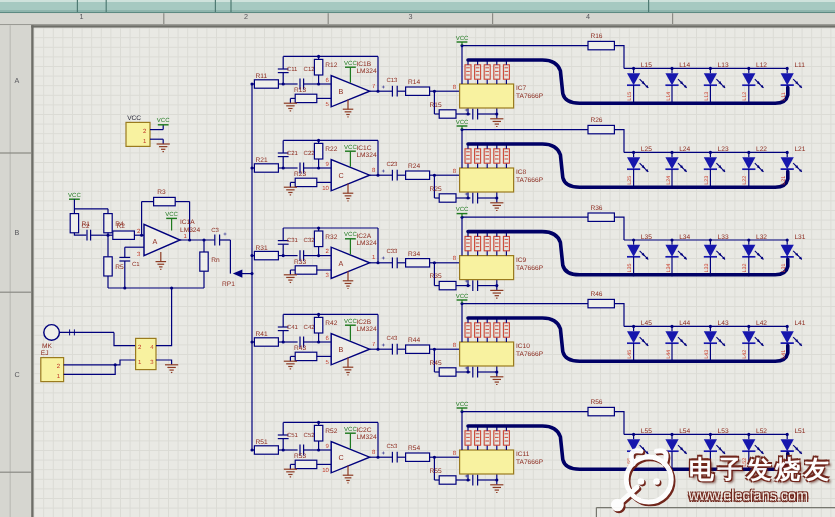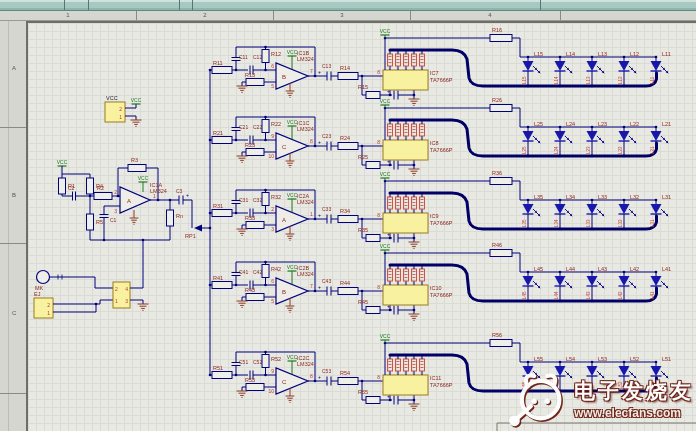--- a/index.html
+++ b/index.html
@@ -27,21 +27,21 @@
                      linear-gradient(to bottom,#dbdbd5 1px,transparent 1px);
     background-size:8px 8px;
     border-left:2px solid #6e6e68;border-top:2px solid #6e6e68;}
   svg.canvas{position:absolute;left:0;top:0;}
   svg.canvas text{font-family:"Liberation Sans",sans-serif;}
   
   .watermark{position:absolute;right:2px;bottom:2px;display:flex;align-items:center;gap:4px;opacity:.95;}
   .wm-text{display:flex;flex-direction:column;align-items:flex-start;}
   .wm-cn{font-size:21px;font-weight:bold;letter-spacing:3px;color:#ffffff;
     text-shadow:1px 1px 0 #6b1d12,-1px -1px 0 #6b1d12,1px -1px 0 #6b1d12,-1px 1px 0 #6b1d12,2px 2px 2px rgba(80,20,10,.65);}
-  .wm-url{font-size:12px;font-weight:bold;color:#f3ece4;margin-top:1px;
+  .wm-url{font-size:12px;font-weight:normal;color:#f3ece4;margin-top:1px;
     text-shadow:1px 1px 0 #6b1d12,-1px -1px 0 #6b1d12,1px -1px 0 #6b1d12,-1px 1px 0 #6b1d12;}
 </style>
 </head>
 <body>
 
 <div id="screen">
   <div class="toolbar">
       <div class="tb-div" style="left: 64px;"></div>
       <div class="tb-div" style="left: 88px;"></div>
       <div class="tb-div" style="left: 179px;"></div>

